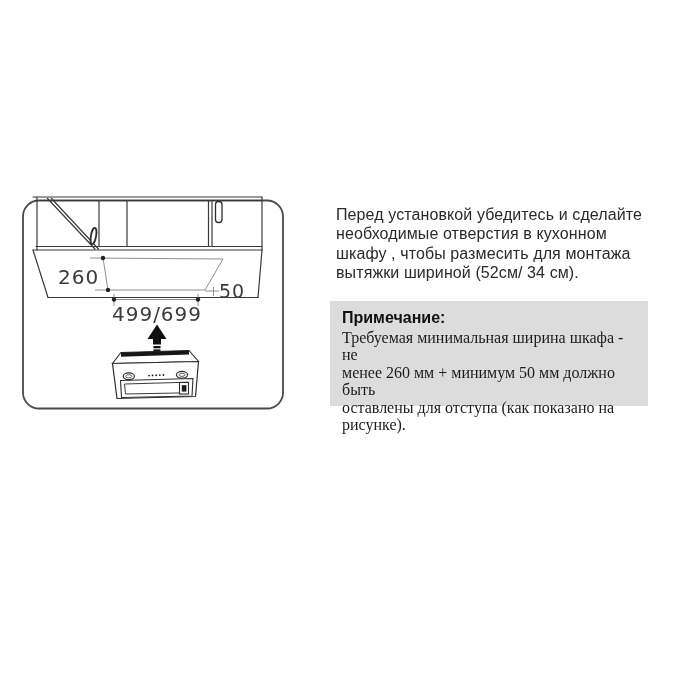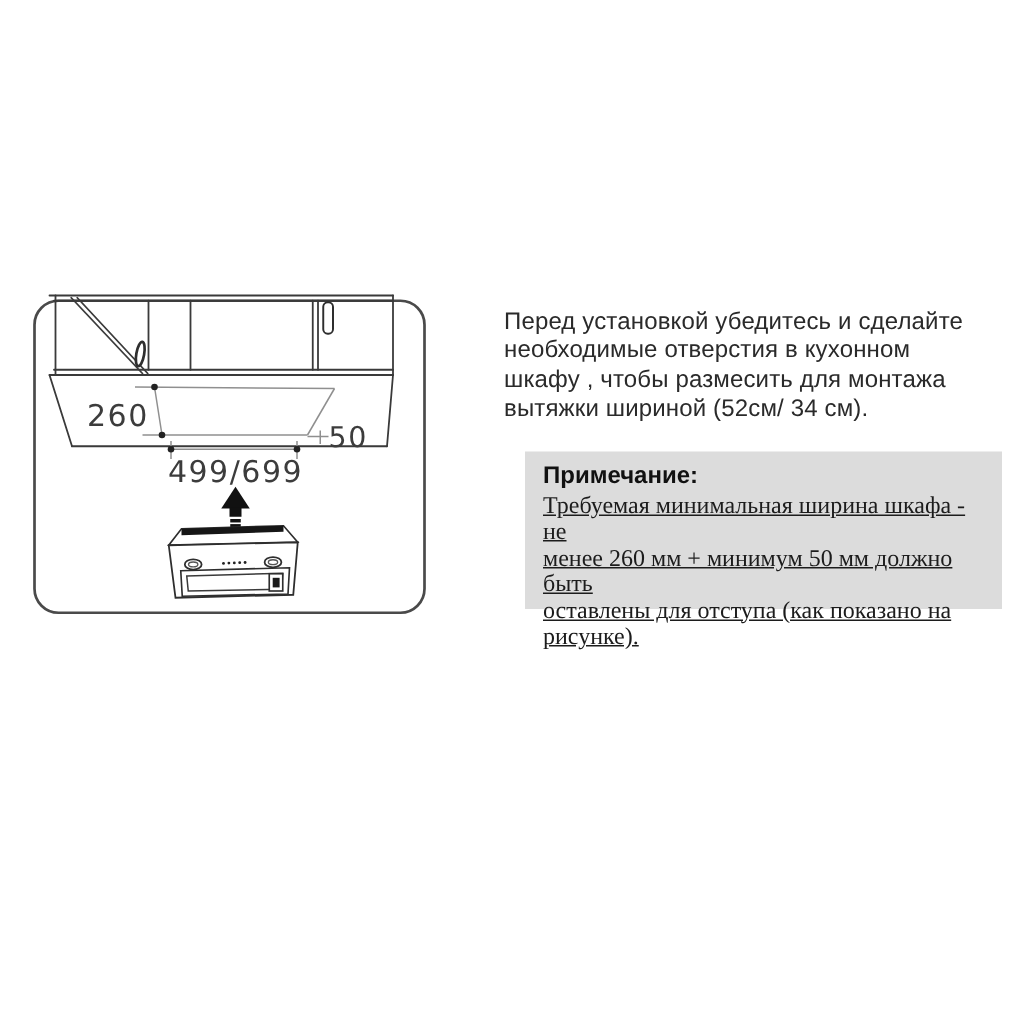--- a/index.html
+++ b/index.html
@@ -14,28 +14,28 @@
   .thin{stroke:#8f8f8f;stroke-width:1;fill:none;}
   .dimtext{font-family:"DejaVu Sans",sans-serif;fill:#3c3c3c;letter-spacing:1px;}
   
   .instructions{
     position:absolute;left:336px;top:205px;width:314px;
     font-size:16px;line-height:19.3px;color:#2a2a2a;
     white-space:pre-line;letter-spacing:0.1px;
   }
   .note-box{
     position:absolute;left:330px;top:301px;width:318px;height:105px;
-    background:#dcdcdc;box-sizing:border-box;padding:8px 12px 0 12px;margin-left:20px;
+    background:#dcdcdc;box-sizing:border-box;padding:8px 12px 0 12px;
   }
   .note-title{
     font-size:16px;font-weight:bold;color:#111111;line-height:18px;
   }
   .note-body{
     font-family:"Liberation Serif",serif;font-size:16px;line-height:17.4px;
-    color:#1c1c1c;white-space:pre-line;margin-top:2px;text-decoration:underline;
+    color:#1c1c1c;white-space:pre-line;margin-top:2px;
   }
 </style>
 </head>
 <body>
 
 <div class="page">
 
   <svg class="diagram" viewBox="0 190 330 245" xmlns="http://www.w3.org/2000/svg">
 
     <rect x="23" y="200.5" width="260" height="208" rx="16" fill="#ffffff" stroke="#4a4a4a" stroke-width="1.8"></rect>

